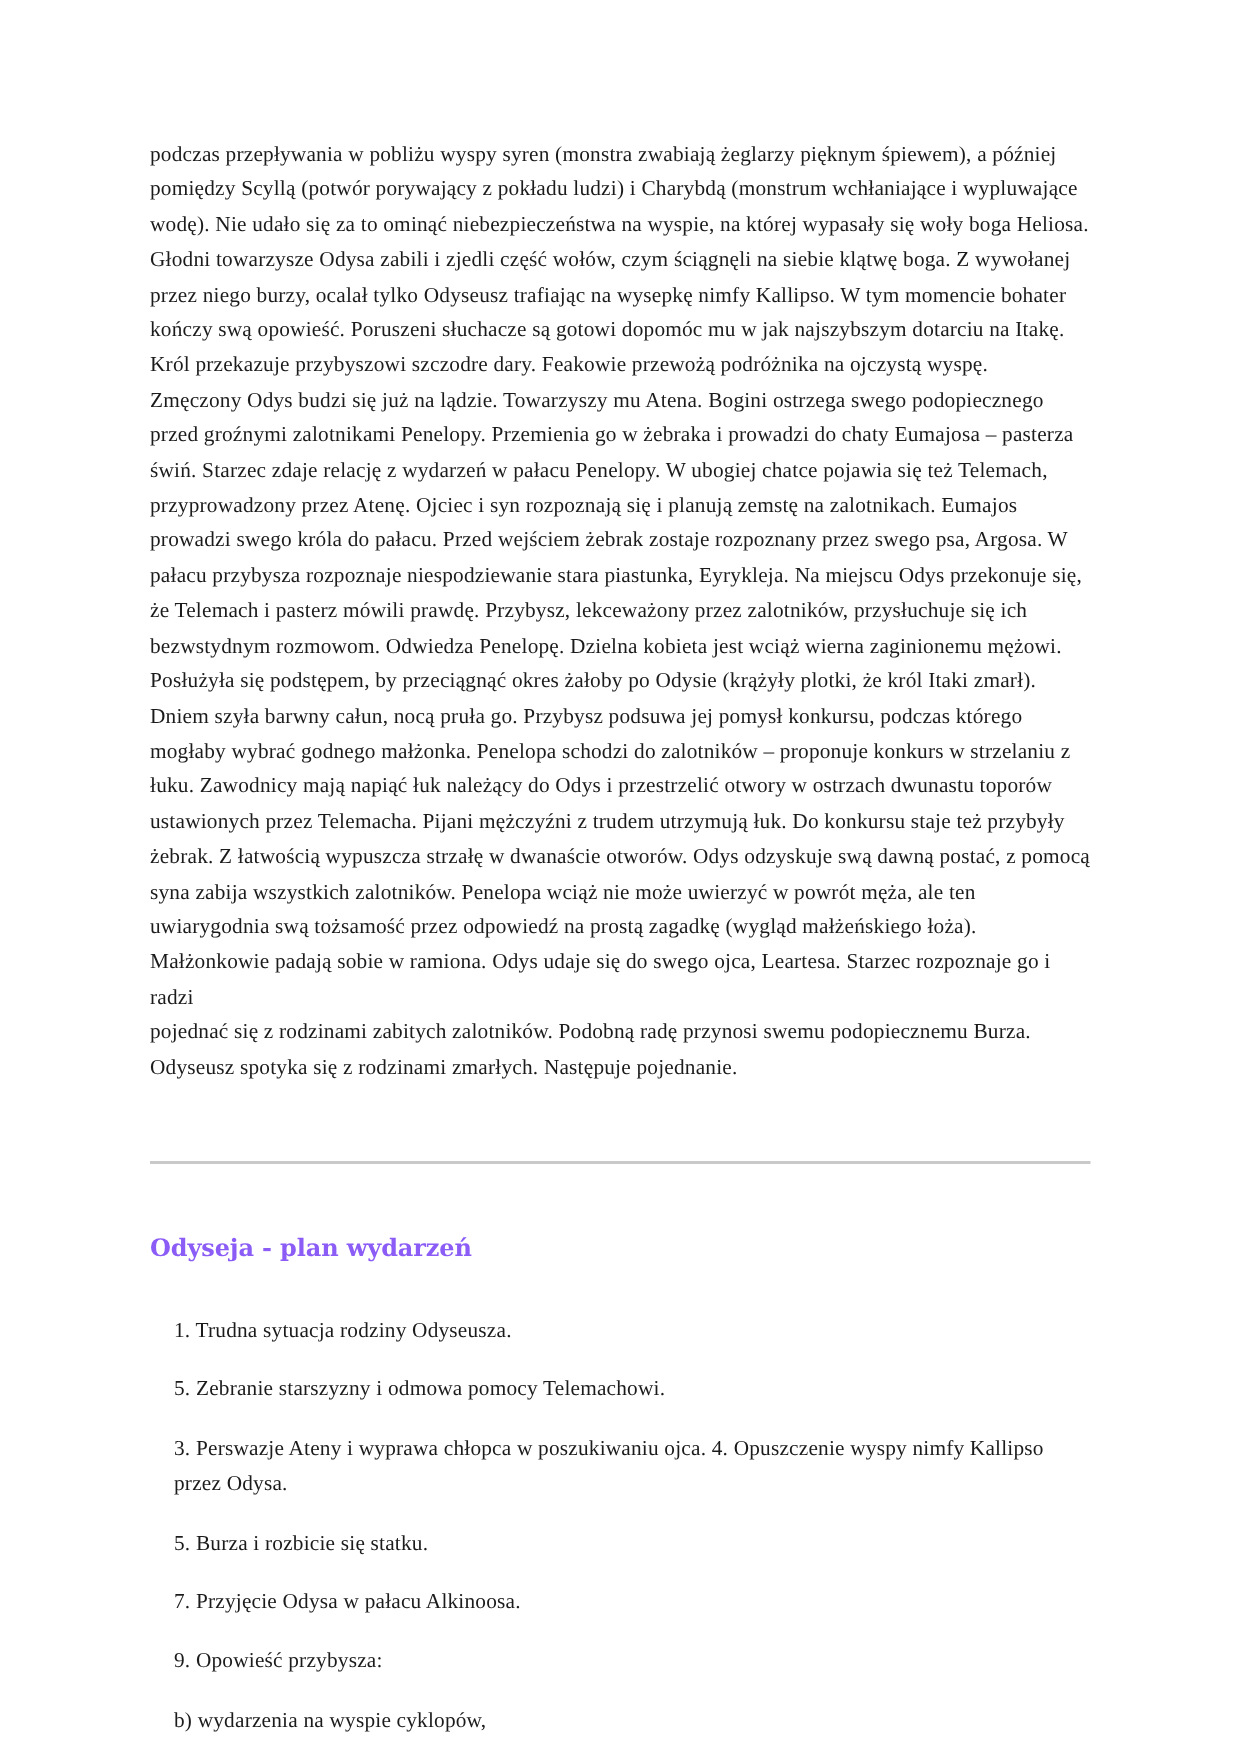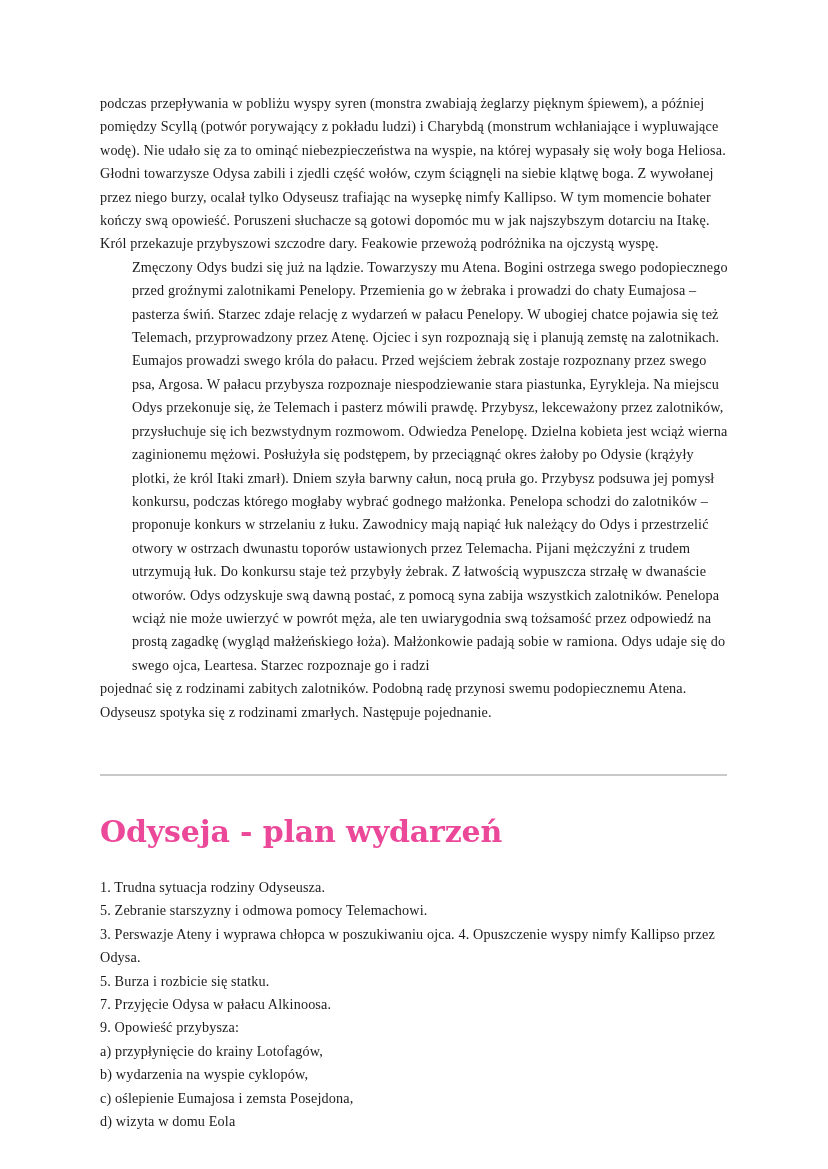--- a/index.html
+++ b/index.html
@@ -44,21 +44,20 @@
     text-align: left;
     margin: 0;
     letter-spacing: 0.01em;
   }
 
   .prose.block-1 {
     margin-bottom: 0;
   }
   .prose.block-2 {
     margin-top: 0;
-    margin-left: 32px;
   }
   .prose.block-3 {
     margin-top: 0;
   }
 
   
   .divider-wrap {
     margin-top: 50px;
     height: 20px;
   }
@@ -68,68 +67,67 @@
     border: 0;
     border-top: 2px solid #c9c9c9;
     margin: 0;
   }
 
   
   .section-heading {
     margin: 23px 0 0 0;
     font-family: "DejaVu Serif", "Liberation Serif", serif;
     font-weight: bold;
-    font-size: 30px;
+    font-size: 16px;
     line-height: 30px;
-    color: #ec4899;
+    color: #8b5cf6;
     letter-spacing: -0.005em;
   }
 
   
   .plan-list {
     margin: 29px 0 0 0;
     padding: 0;
     list-style: none;
   }
   .plan-list li {
     font-family: "Liberation Serif", "DejaVu Serif", serif;
     font-size: 14.2px;
     line-height: 23.4px;
     color: #1b1b1b;
-    margin: 0;
+    margin: 16px;
     padding: 0;
     letter-spacing: 0.01em;
   }
 </style>
 </head>
 <body>
 
 <div class="page">
   <div class="content">
 
     <p class="prose block-1">podczas przepływania w pobliżu wyspy syren (monstra zwabiają żeglarzy pięknym śpiewem), a później pomiędzy Scyllą (potwór porywający z pokładu ludzi) i Charybdą (monstrum wchłaniające i wypluwające wodę). Nie udało się za to ominąć niebezpieczeństwa na wyspie, na której wypasały się woły boga Heliosa. Głodni towarzysze Odysa zabili i zjedli część wołów, czym ściągnęli na siebie klątwę boga. Z wywołanej przez niego burzy, ocalał tylko Odyseusz trafiając na wysepkę nimfy Kallipso. W tym momencie bohater kończy swą opowieść. Poruszeni słuchacze są gotowi dopomóc mu w jak najszybszym dotarciu na Itakę. Król przekazuje przybyszowi szczodre dary. Feakowie przewożą podróżnika na ojczystą wyspę.</p>
 
     <p class="prose block-2">Zmęczony Odys budzi się już na lądzie. Towarzyszy mu Atena. Bogini ostrzega swego podopiecznego przed groźnymi zalotnikami Penelopy. Przemienia go w żebraka i prowadzi do chaty Eumajosa – pasterza świń. Starzec zdaje relację z wydarzeń w pałacu Penelopy. W ubogiej chatce pojawia się też Telemach, przyprowadzony przez Atenę. Ojciec i syn rozpoznają się i planują zemstę na zalotnikach. Eumajos prowadzi swego króla do pałacu. Przed wejściem żebrak zostaje rozpoznany przez swego psa, Argosa. W pałacu przybysza rozpoznaje niespodziewanie stara piastunka, Eyrykleja. Na miejscu Odys przekonuje się, że Telemach i pasterz mówili prawdę. Przybysz, lekceważony przez zalotników, przysłuchuje się ich bezwstydnym rozmowom. Odwiedza Penelopę. Dzielna kobieta jest wciąż wierna zaginionemu mężowi. Posłużyła się podstępem, by przeciągnąć okres żałoby po Odysie (krążyły plotki, że król Itaki zmarł). Dniem szyła barwny całun, nocą pruła go. Przybysz podsuwa jej pomysł konkursu, podczas którego mogłaby wybrać godnego małżonka. Penelopa schodzi do zalotników – proponuje konkurs w strzelaniu z łuku. Zawodnicy mają napiąć łuk należący do Odys i przestrzelić otwory w ostrzach dwunastu toporów ustawionych przez Telemacha. Pijani mężczyźni z trudem utrzymują łuk. Do konkursu staje też przybyły żebrak. Z łatwością wypuszcza strzałę w dwanaście otworów. Odys odzyskuje swą dawną postać, z pomocą syna zabija wszystkich zalotników. Penelopa wciąż nie może uwierzyć w powrót męża, ale ten uwiarygodnia swą tożsamość przez odpowiedź na prostą zagadkę (wygląd małżeńskiego łoża). Małżonkowie padają sobie w ramiona. Odys udaje się do swego ojca, Leartesa. Starzec rozpoznaje go i radzi</p>
 
-    <p class="prose block-3">pojednać się z rodzinami zabitych zalotników. Podobną radę przynosi swemu podopiecznemu Atena. Odyseusz spotyka się z rodzinami zmarłych. Następuje pojednanie.</p>
+    <p class="prose block-3">pojednać się z rodzinami zabitych zalotników. Podobną radę przynosi swemu podopiecznemu Burza. Odyseusz spotyka się z rodzinami zmarłych. Następuje pojednanie.</p>
 
     <div class="divider-wrap">
       <hr class="divider">
     </div>
 
     <h2 class="section-heading">Odyseja - plan wydarzeń</h2>
 
     <ul class="plan-list">
       <li>1. Trudna sytuacja rodziny Odyseusza.</li>
       <li>5. Zebranie starszyzny i odmowa pomocy Telemachowi.</li>
       <li>3. Perswazje Ateny i wyprawa chłopca w poszukiwaniu ojca. 4. Opuszczenie wyspy nimfy Kallipso przez Odysa.</li>
       <li>5. Burza i rozbicie się statku.</li>
       <li>7. Przyjęcie Odysa w pałacu Alkinoosa.</li>
       <li>9. Opowieść przybysza:</li>
-      <li>a) przypłynięcie do krainy Lotofagów,</li>
       <li>b) wydarzenia na wyspie cyklopów,</li>
       <li>c) oślepienie Eumajosa i zemsta Posejdona,</li>
       <li>d) wizyta w domu Eola</li>
 
     </ul>
 
   </div>
 </div>
 
 </body></html>

